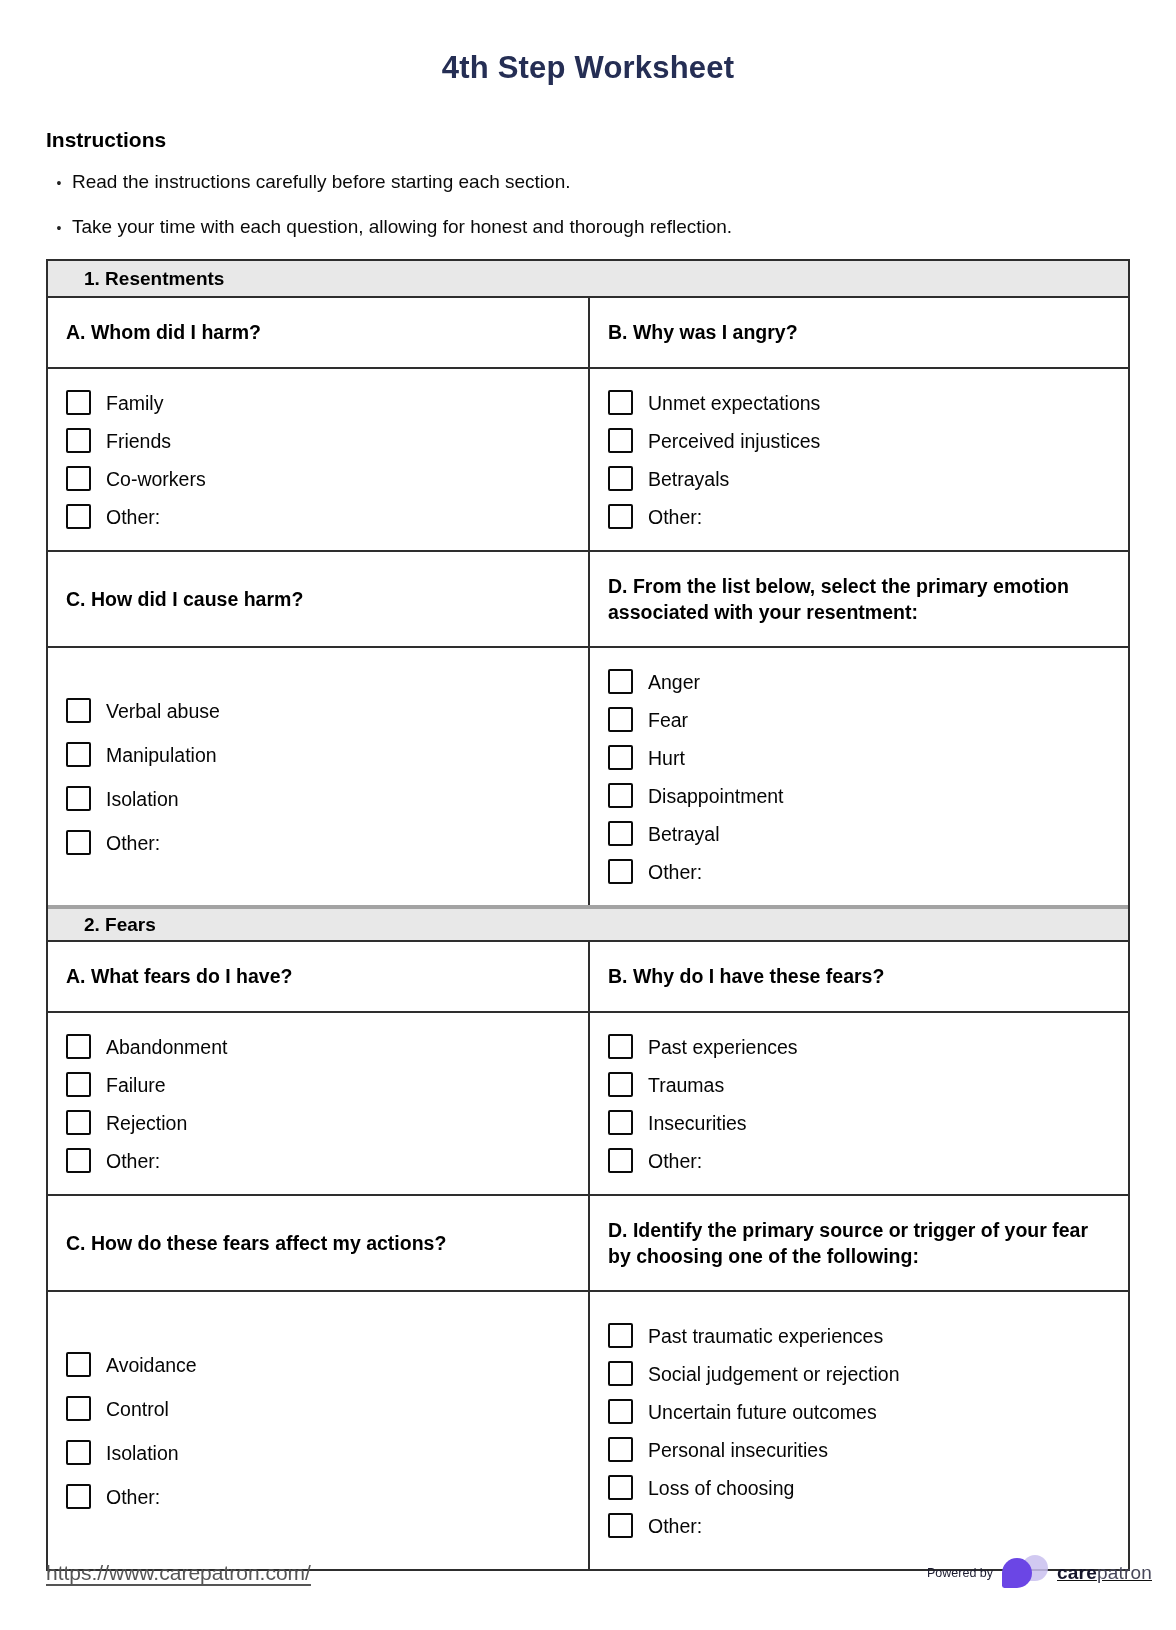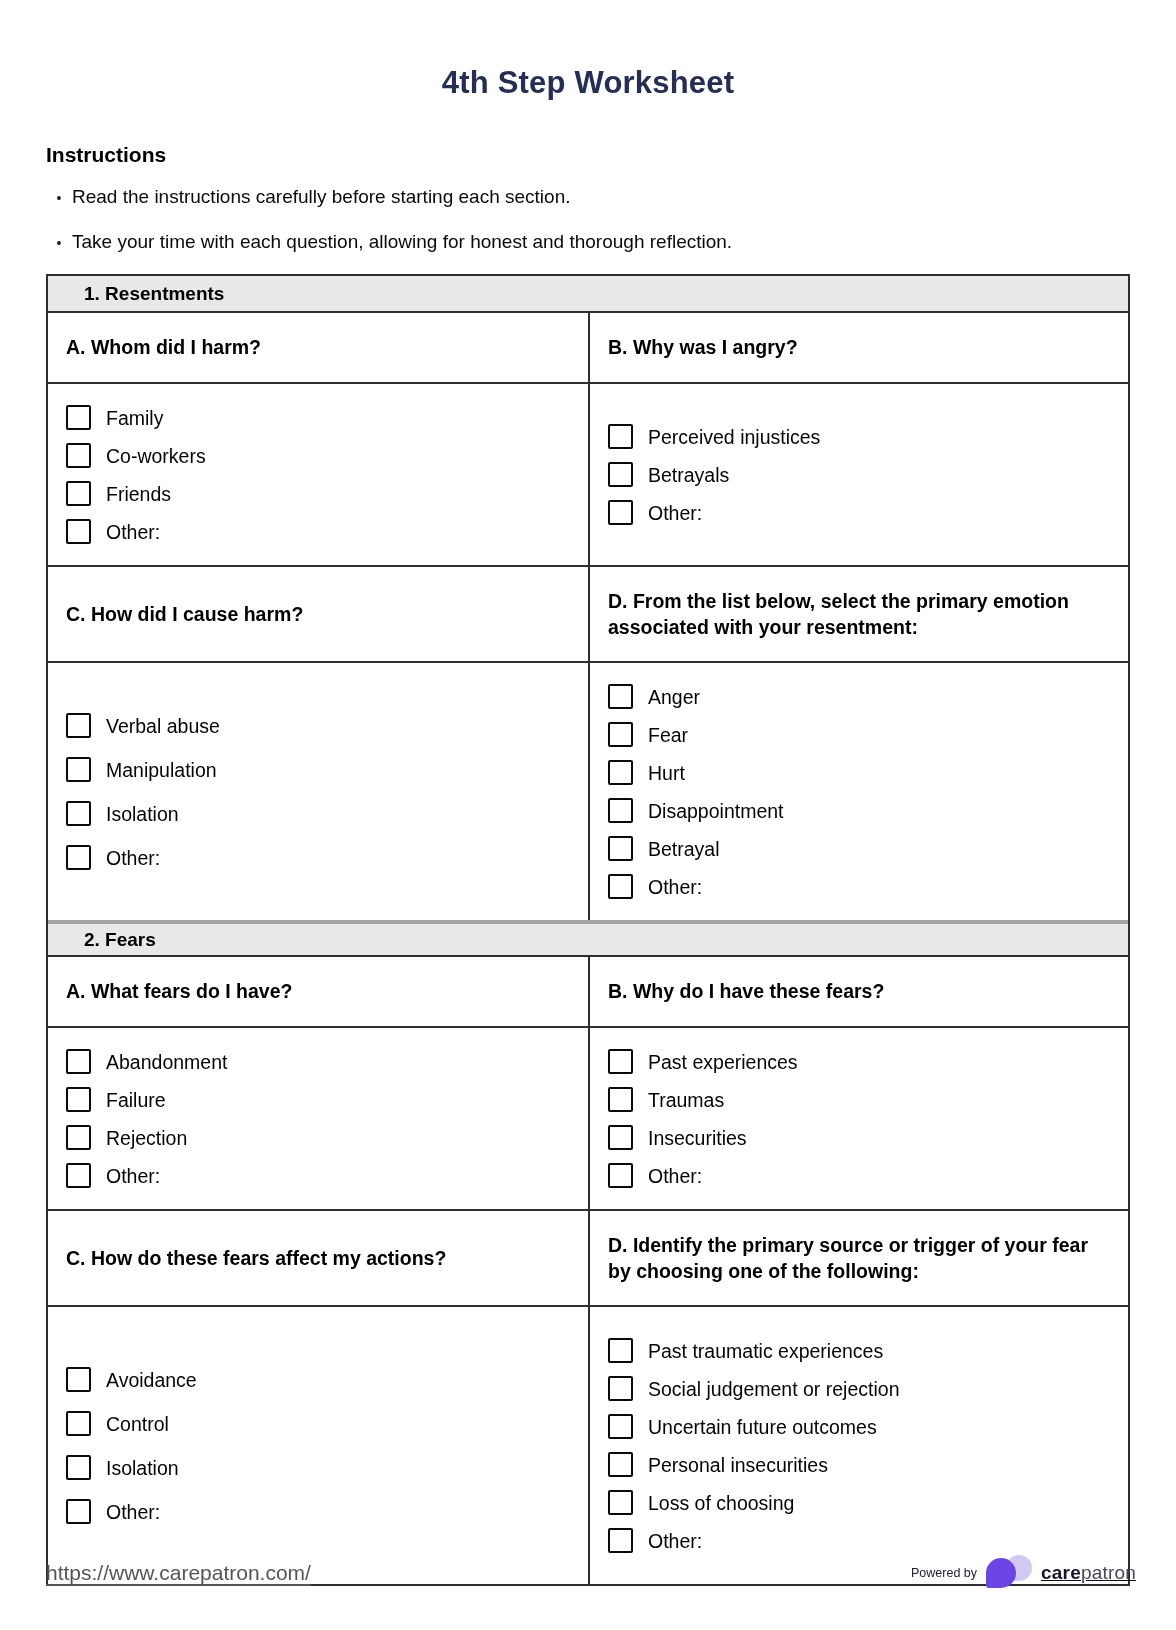--- a/index.html
+++ b/index.html
@@ -12,21 +12,21 @@
     position: relative;
     overflow: hidden;
   }
   .page { padding: 38px 46px 0 46px; }
 
   .doc-title {
     text-align: center;
     font-size: 31px;
     font-weight: bold;
     color: #252e54;
-    margin-top: 27px;
+    margin-top: 12px;
     letter-spacing: 0.2px;
   }
 
   .instructions { margin-top: 42px; }
   .instructions-heading { font-size: 21px; font-weight: bold; color: #000; margin-top: 39px; }
   .bullet-list { margin-top: 18px; }
   .bullet-item {
     display: flex;
     align-items: baseline;
     font-size: 19px;
@@ -100,21 +100,21 @@
     border: 2.5px solid #0a0a0a;
     border-radius: 2px;
     background: #ffffff;
   }
   .cb-label { font-size: 19.5px; color: #050505; }
 
   
   .footer {
     position: absolute;
     left: 46px;
-    right: 40px;
+    right: 24px;
     bottom: 38px;
     display: flex;
     align-items: center;
     justify-content: space-between;
   }
   .footer-link {
     font-size: 21px;
     color: #555555;
     text-decoration: underline;
     text-underline-offset: 4px;
@@ -177,34 +177,38 @@
 
     <div class="trow">
       <div class="tcell cb-cell cb-h177">
   <label class="cb-row">
     <span class="cb-box"></span>
     <span class="cb-label">Family</span>
   </label>
 
   <label class="cb-row">
     <span class="cb-box"></span>
+    <span class="cb-label">Friends</span>
+  </label>
+
+  <label class="cb-row">
+    <span class="cb-box"></span>
     <span class="cb-label">Co-workers</span>
   </label>
 
   <label class="cb-row">
     <span class="cb-box"></span>
-    <span class="cb-label">Friends</span>
-  </label>
-
-  <label class="cb-row">
-    <span class="cb-box"></span>
     <span class="cb-label">Other:</span>
   </label>
 </div>
       <div class="tcell right cb-cell cb-h177">
+  <label class="cb-row">
+    <span class="cb-box"></span>
+    <span class="cb-label">Unmet expectations</span>
+  </label>
 
   <label class="cb-row">
     <span class="cb-box"></span>
     <span class="cb-label">Perceived injustices</span>
   </label>
 
   <label class="cb-row">
     <span class="cb-box"></span>
     <span class="cb-label">Betrayals</span>
   </label>

